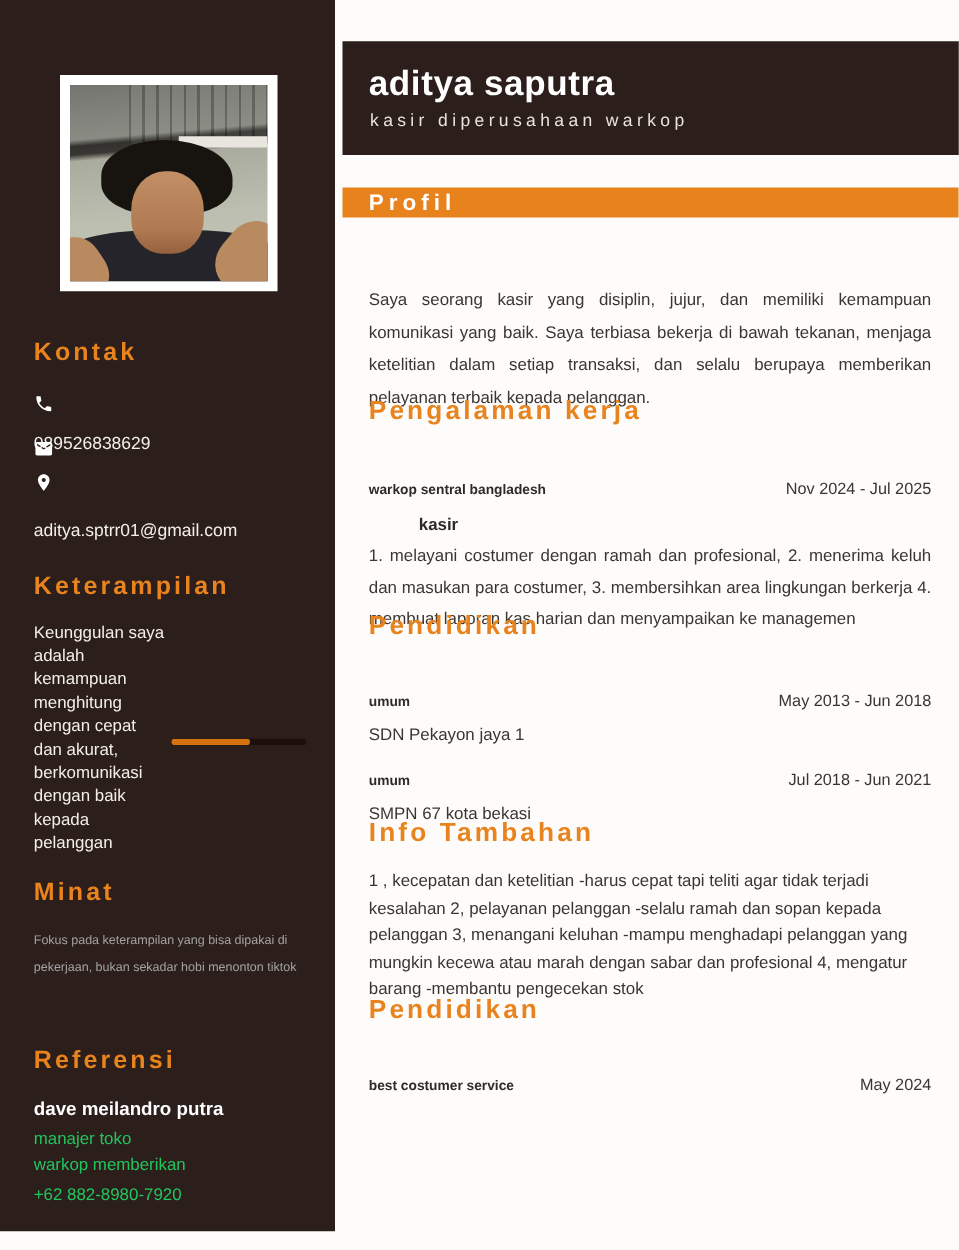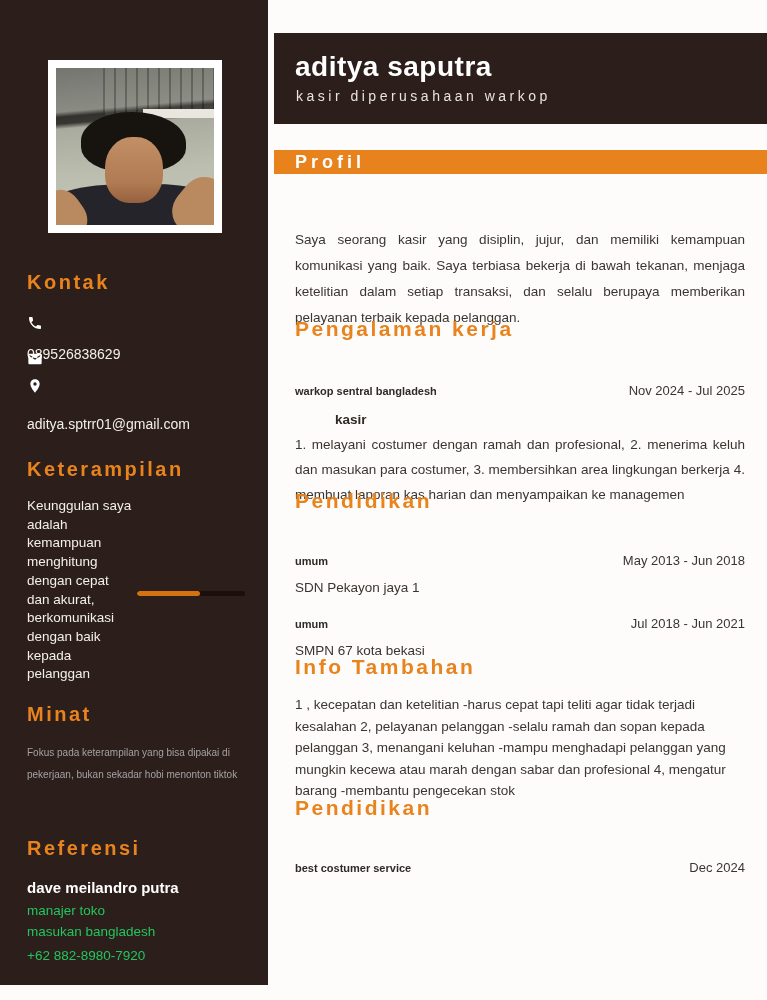--- a/index.html
+++ b/index.html
@@ -145,21 +145,21 @@
   <div class="skill-bar">
     <div class="skill-bar-fill" style="width: 58%;"></div>
   </div>
 
   <h2 class="side-heading" style="top:703px;">Minat</h2>
   <p class="minat-text">Fokus pada keterampilan yang bisa dipakai di pekerjaan, bukan sekadar hobi menonton tiktok</p>
 
   <h2 class="side-heading" style="top:837px;">Referensi</h2>
   <div class="ref-name">dave meilandro putra</div>
   <div class="ref-line" style="top:903px;">manajer toko</div>
-  <div class="ref-line" style="top:924px;">masukan bangladesh</div>
+  <div class="ref-line" style="top:924px;">warkop memberikan</div>
   <div class="ref-line" style="top:948px;">+62 882-8980-7920</div>
 </aside>
 
 <header class="header-block">
   <h1 class="header-name">aditya saputra</h1>
   <div class="header-sub">kasir diperusahaan warkop</div>
 </header>
 
 <div class="profil-bar">
   <span class="profil-label">Profil</span>
@@ -199,17 +199,17 @@
   </div>
 
   <h2 class="main-heading m-abs" style="top:655px;">Info Tambahan</h2>
   <p class="info-text m-abs" style="top:694px; width:444px;">1 , kecepatan dan ketelitian -harus cepat tapi teliti agar tidak terjadi kesalahan 2, pelayanan pelanggan -selalu ramah dan sopan kepada pelanggan 3, menangani keluhan -mampu menghadapi pelanggan yang mungkin kecewa atau marah dengan sabar dan profesional 4, mengatur barang -membantu pengecekan stok</p>
 
   <h2 class="main-heading m-abs" style="top:796px;">Pendidikan</h2>
 
   <div class="m-abs" style="top:836px;">
     <div class="entry-head">
       <span class="entry-title">best costumer service</span>
-      <span class="entry-date">Dec 2024</span>
+      <span class="entry-date">May 2024</span>
     </div>
   </div>
 
 </main>
 
 </body></html>

